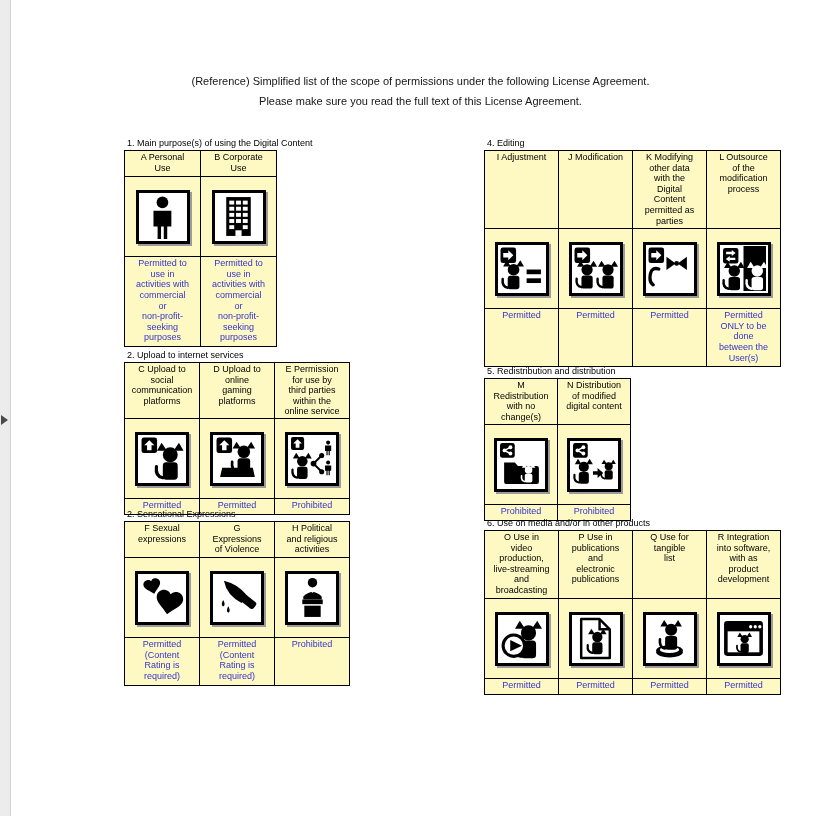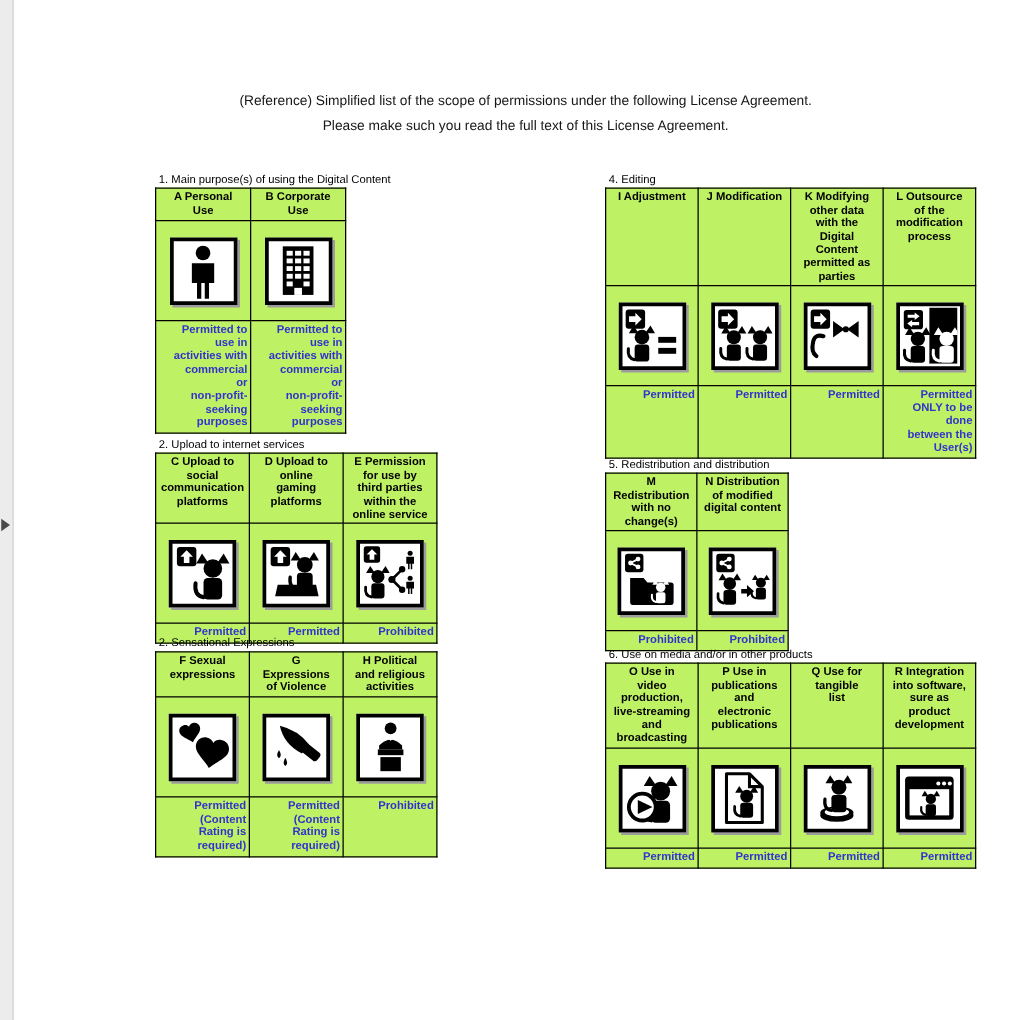--- a/index.html
+++ b/index.html
@@ -4,24 +4,24 @@
 <style>
   html,body{margin:0;padding:0;background:#fff;}
   .canvas{position:relative;width:821px;height:816px;background:#fff;overflow:hidden;
           font-family:"Liberation Sans",sans-serif;color:#000;}
   .strip{position:absolute;left:0;top:0;width:10px;height:816px;background:#ececec;border-right:1px solid #d2d2d2;}
   .expander{position:absolute;left:0;top:411px;width:14px;height:18px;display:flex;align-items:center;cursor:pointer;}
   .tri{width:0;height:0;border-left:7px solid #4a4a4a;border-top:5px solid transparent;border-bottom:5px solid transparent;margin-left:1px;}
   .doc-title{position:absolute;left:30px;right:10px;top:71px;text-align:center;font-size:11px;line-height:1.85;color:#161616;}
   .section{position:absolute;padding-left:44px;}
   .sec-title{font-size:9px;line-height:10px;margin:0 0 2px 3px;white-space:nowrap;color:#000;}
-  table.perm{border-collapse:collapse;table-layout:fixed;background:#bef264;font-weight:bold;}
+  table.perm{border-collapse:collapse;table-layout:fixed;background:#fef9c3;}
   table.perm td{border:1px solid #000;padding:1px 2px;text-align:center;vertical-align:top;
       font-size:9px;line-height:1.18;white-space:pre-line;overflow-wrap:break-word;overflow:hidden;}
-  table.perm td.st{color:#3333cc;text-align:right;}
+  table.perm td.st{color:#3333cc;}
   table.perm td.ic{vertical-align:middle;padding:2px 0;}
   .ibox{box-sizing:border-box;width:54px;height:54px;border:3px solid #000;background:#fff;margin:0 auto;
         box-shadow:2px 2px 0 #9c9c9c;display:flex;align-items:center;justify-content:center;}
   svg.pict{width:45px;height:45px;display:block;color:#000;}
   
   .s1 tr.rh{height:26px}.s1 tr.ri{height:66px}.s1 tr.rs{height:90px}
   .s2 tr.rh{height:56px}.s2 tr.ri{height:64px}.s2 tr.rs{height:16px}
   .s3 tr.rh{height:36px}.s3 tr.ri{height:62px}.s3 tr.rs{height:48px}
   .s4 tr.rh{height:78px}.s4 tr.ri{height:58px}.s4 tr.rs{height:58px}
   .s5 tr.rh{height:46px}.s5 tr.ri{height:64px}.s5 tr.rs{height:16px}
@@ -67,21 +67,21 @@
 </svg>
 
 <div class="canvas">
   <div class="strip"></div>
   <div class="expander">
     <span class="tri"></span>
   </div>
 
   <div class="doc-title">
     <div>(Reference) Simplified list of the scope of permissions under the following License Agreement.</div>
-    <div>Please make such you read the full text of this License Agreement.</div>
+    <div>Please make sure you read the full text of this License Agreement.</div>
   </div>
 
   <div class="section p1 s1">
     <div class="sec-title">1. Main purpose(s) of using the Digital Content</div>
     <table class="perm">
       <colgroup>
           <col style="width:76px">
           <col style="width:76px">
         </colgroup>
       <tbody>
@@ -436,21 +436,21 @@
         <td>P Use in
 publications
 and
 electronic
 publications</td>
         <td>Q Use for
 tangible
 list</td>
         <td>R Integration
 into software,
-sure as
+with as
 product
 development</td>
       </tr>
       <tr class="ri">
         <td class="ic">
           <div class="ibox">
             <svg class="pict" viewBox="0 0 44 44">
               <use href="#g-cat" transform="translate(13,4) scale(1.32)"></use>
               <circle cx="14.5" cy="29" r="10.5" fill="#fff" stroke="currentColor" stroke-width="3"></circle>
               <path fill="currentColor" d="M11,23.5 L22.5,29 L11,34.5 Z"></path>

